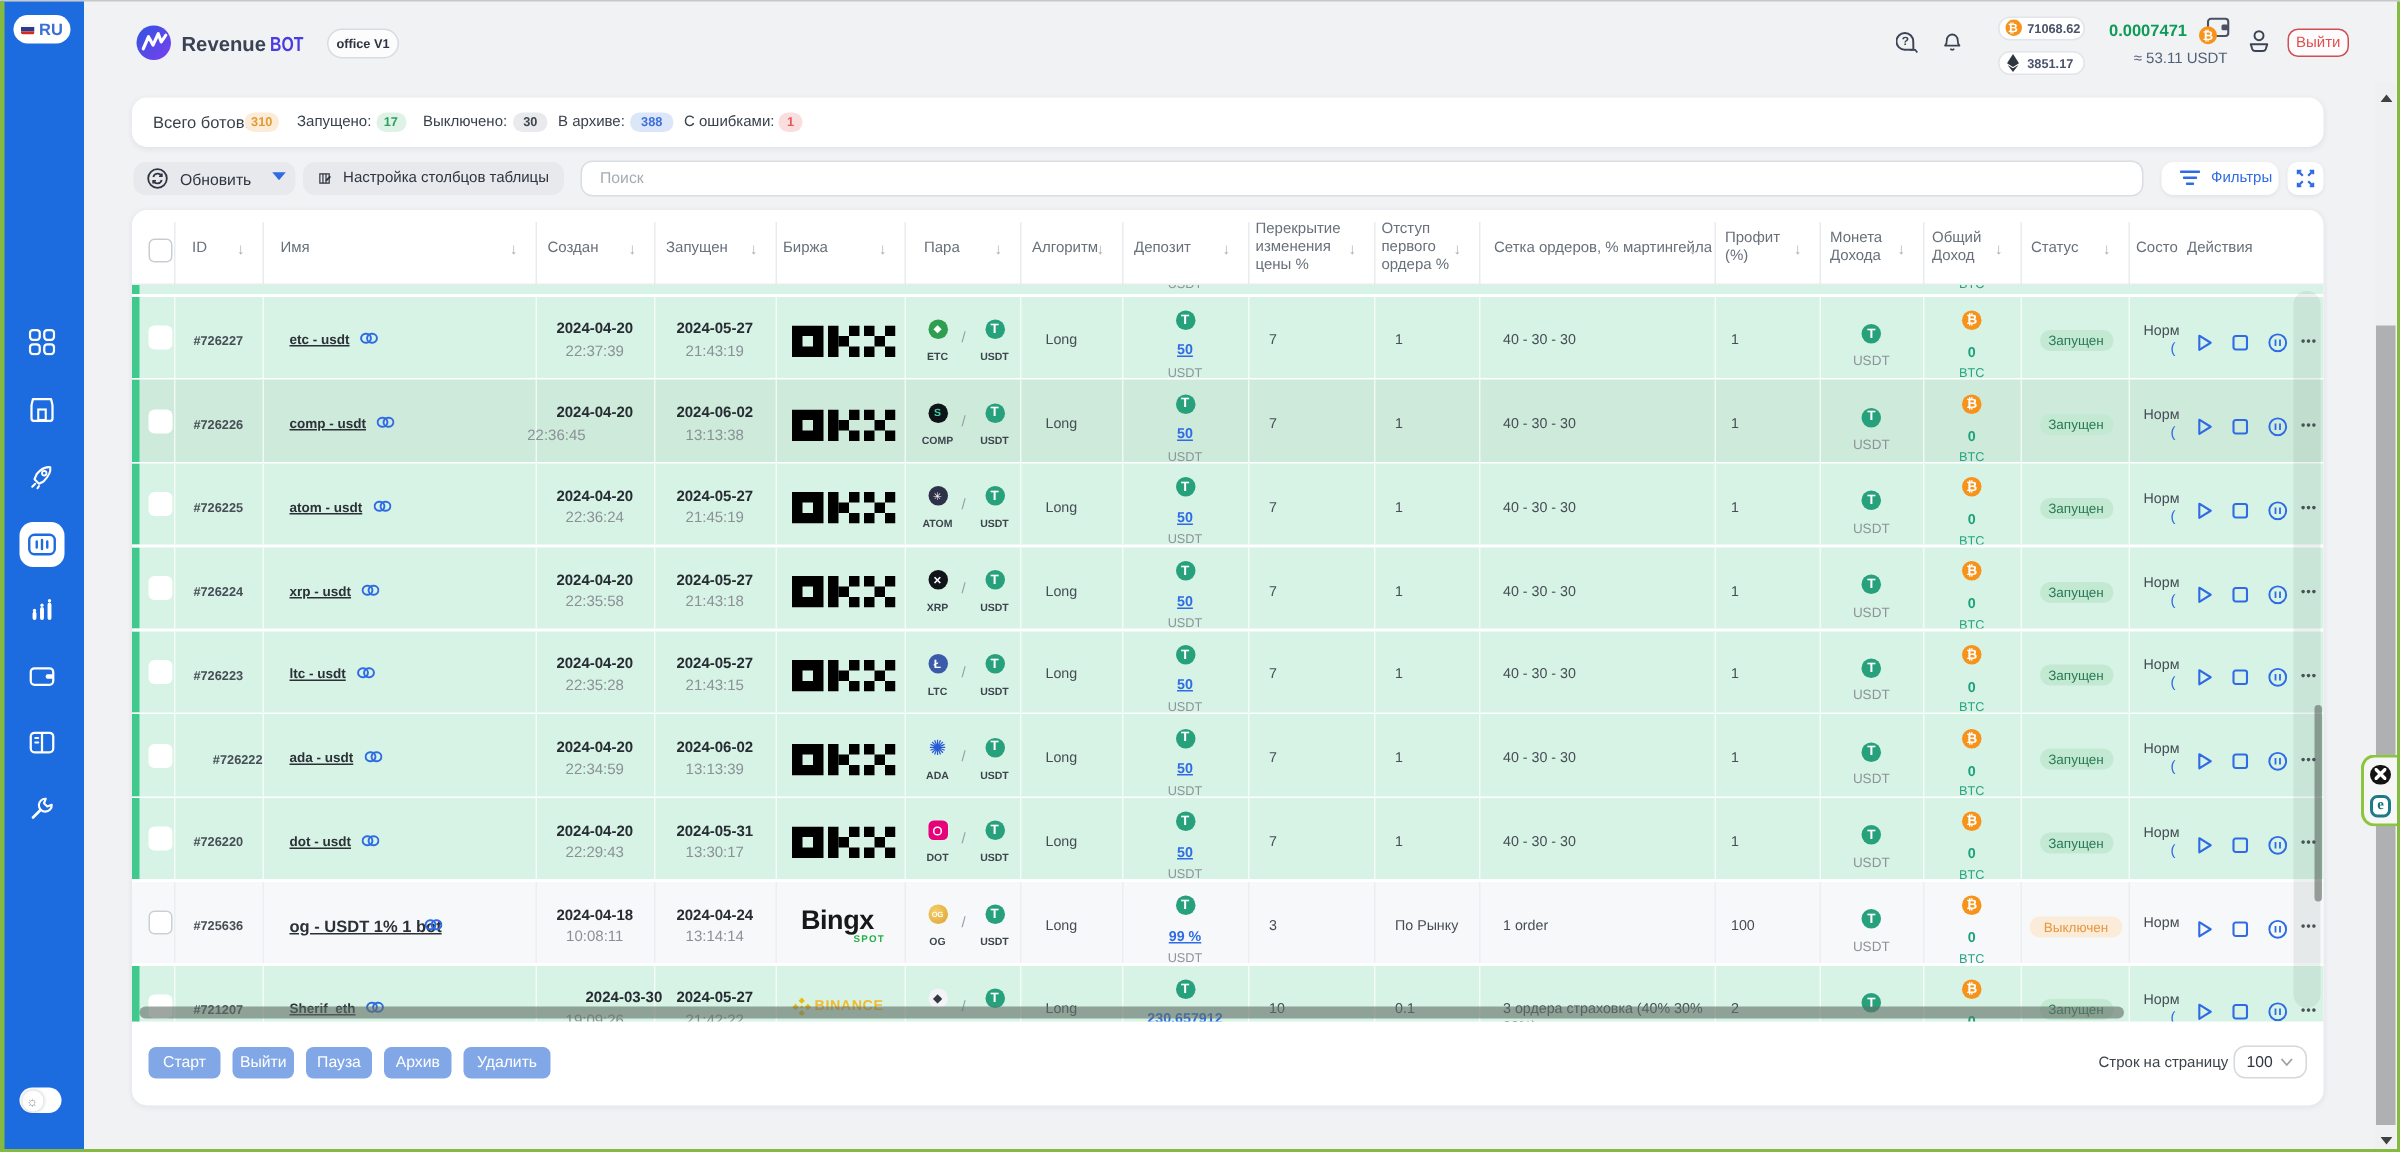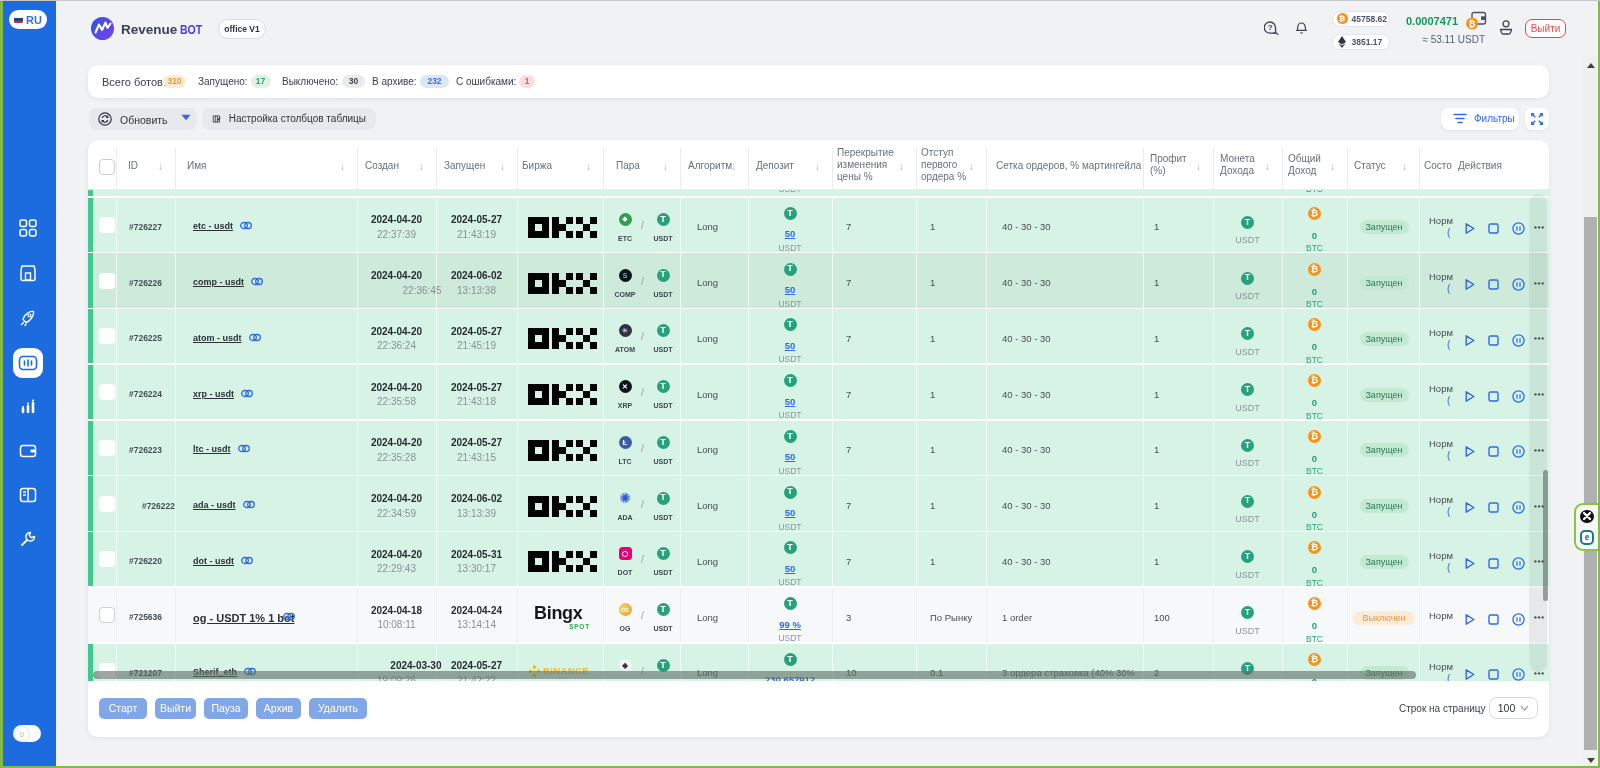--- a/index.html
+++ b/index.html
@@ -100,21 +100,21 @@
 <div style="position:absolute;left:1295px;top:22px;width:13px;height:13px">
       <svg width="13" height="13" viewBox="0 0 13 13" style="">
         <path d="M6.5 1 a3.6 3.6 0 0 1 3.6 3.6 c0 2.5 0.7 3.3 1.2 3.8 H1.7 c.5-.5 1.2-1.3 1.2-3.8 A3.6 3.6 0 0 1 6.5 1 Z" fill="none" stroke="#3d4356" stroke-width="1.2" stroke-linejoin="round"></path>
         <path d="M5.3 10.4 a1.3 1.3 0 0 0 2.4 0" fill="none" stroke="#3d4356" stroke-width="1.1"></path>
       </svg>
     </div>
 <div style="position:absolute;left:1332px;top:10.5px;width:58px;height:16.5px;background:#fff;border:1px solid #e2e4e9;border-radius:9px;display:flex;align-items:center;padding-left:3.5px;gap:4px">
       <div style="width:11px;height:11px;border-radius:50%;background:#f7931a;display:flex;align-items:center;justify-content:center">
         <span style="color:#fff;font-size:8px;font-weight:bold;line-height:1">₿</span>
       </div>
-      <span style="font-size:8.5px;font-weight:bold;color:#49536a">45758.62</span>
+      <span style="font-size:8.5px;font-weight:bold;color:#49536a">71068.62</span>
     </div>
 <div style="position:absolute;left:1332px;top:33.5px;width:58px;height:16.5px;background:#fff;border:1px solid #e2e4e9;border-radius:9px;display:flex;align-items:center;padding-left:3.5px;gap:4px">
       <div style="width:11px;height:12px;display:flex;align-items:center;justify-content:center">
         <svg width="8" height="12" viewBox="0 0 8 12" style="">
           <path d="M4 0 L8 6.1 L4 8.6 L0 6.1 Z" fill="#30363f"></path>
           <path d="M4 9.5 L7.6 7.3 L4 12 L0.4 7.3 Z" fill="#30363f"></path>
         </svg>
       </div>
       <span style="font-size:8.5px;font-weight:bold;color:#49536a">3851.17</span>
     </div>
@@ -137,21 +137,21 @@
 <div style="position:absolute;left:1525px;top:19px;width:41px;height:18.5px;border:1.5px solid #cf4f55;border-radius:7px;display:flex;align-items:center;justify-content:center;font-size:10px;color:#e05252;background:#fdfbfb">Выйти</div>
 <div class="card" style="left:88px;top:64.5px;width:1461px;height:33.5px"></div>
 <div style="position:absolute;left:102px;top:76px;font-size:11px;color:#3a414b;white-space:nowrap">Всего ботов:</div>
 <div style="position:absolute;left:198px;top:76px;font-size:10px;color:#3a414b;white-space:nowrap">Запущено:</div>
 <div style="position:absolute;left:282px;top:76px;font-size:10px;color:#3a414b;white-space:nowrap">Выключено:</div>
 <div style="position:absolute;left:372px;top:76px;font-size:10px;color:#3a414b;white-space:nowrap">В архиве:</div>
 <div style="position:absolute;left:456px;top:76px;font-size:10px;color:#3a414b;white-space:nowrap">С ошибками:</div>
 <div style="position:absolute;left:163px;top:74.5px;width:23px;height:13.5px;background:#fcecd7;color:#df9c33;border-radius:7px;display:flex;align-items:center;justify-content:center;font-size:8.5px;font-weight:bold">310</div>
 <div style="position:absolute;left:250.5px;top:74.5px;width:20px;height:13.5px;background:#def3e6;color:#2f9e63;border-radius:7px;display:flex;align-items:center;justify-content:center;font-size:8.5px;font-weight:bold">17</div>
 <div style="position:absolute;left:342px;top:74.5px;width:23px;height:13.5px;background:#e8eaed;color:#3f464e;border-radius:7px;display:flex;align-items:center;justify-content:center;font-size:8.5px;font-weight:bold">30</div>
-<div style="position:absolute;left:420px;top:74.5px;width:29px;height:13.5px;background:#dbe7f8;color:#3f6fd8;border-radius:7px;display:flex;align-items:center;justify-content:center;font-size:8.5px;font-weight:bold">232</div>
+<div style="position:absolute;left:420px;top:74.5px;width:29px;height:13.5px;background:#dbe7f8;color:#3f6fd8;border-radius:7px;display:flex;align-items:center;justify-content:center;font-size:8.5px;font-weight:bold">388</div>
 <div style="position:absolute;left:519px;top:74.5px;width:16px;height:13.5px;background:#fadede;color:#e05b5b;border-radius:7px;display:flex;align-items:center;justify-content:center;font-size:8.5px;font-weight:bold">1</div>
 <div style="position:absolute;left:89px;top:107.5px;width:108px;height:22.5px;background:#e7e9ed;border-radius:8px">
       <div style="position:absolute;left:9px;top:4.5px">
         <svg width="14" height="14" viewBox="0 0 14 14" style="">
           <circle cx="7" cy="7" r="6.2" fill="none" stroke="#2e3440" stroke-width="1.2"></circle>
           <path d="M4.2 6 a3 3 0 0 1 5.6-0.6 M9.8 8 a3 3 0 0 1-5.6 0.6" fill="none" stroke="#2e3440" stroke-width="1.2"></path>
           <path d="M9.9 3.6 v1.9 h-1.9 M4.1 10.4 v-1.9 h1.9" fill="none" stroke="#2e3440" stroke-width="1.1"></path>
         </svg>
       </div>
       <div style="position:absolute;left:31px;top:6px;font-size:10.5px;color:#2e3440">Обновить</div>
@@ -160,20 +160,23 @@
           <path d="M0.5 0.8 L5 6.2 L9.5 0.8 Z" fill="#2e6be5"></path>
         </svg>
       </div>
     </div>
 <div style="position:absolute;left:202px;top:107.5px;width:174px;height:22.5px;background:#e7e9ed;border-radius:8px;display:flex;align-items:center;padding:0 10px;gap:8px">
       <svg width="14" height="14" viewBox="0 0 14 14" style="">
         <path d="M2 2 h10 v10 h-10 Z M5.3 2 v10 M8.6 2 v10" fill="none" stroke="#2e3440" stroke-width="1.3"></path>
         <path d="M8 8.5 L12.5 4 L14 5.5 L9.5 10 Z" fill="#2e3440"></path>
       </svg>
       <span style="font-size:10px;color:#2e3440;white-space:nowrap">Настройка столбцов таблицы</span>
+    </div>
+<div style="position:absolute;left:387px;top:106.5px;width:1042px;height:24.5px;background:#fff;border:1px solid #dadde2;border-radius:8px;display:flex;align-items:center;padding:0 12px">
+      <span style="font-size:10.5px;color:#a6abb2">Поиск</span>
     </div>
 <div style="position:absolute;left:1441px;top:107.5px;width:78px;height:22.5px;background:#fff;border-radius:8px;box-shadow:0 1px 3px rgba(30,40,60,.08);display:flex;align-items:center;padding-left:12px;gap:7px">
       <svg width="14" height="11" viewBox="0 0 14 11" style="">
         <path d="M1 1.5 h12 M3 5.5 h8 M5 9.5 h4" stroke="#2e6be5" stroke-width="1.6" stroke-linecap="round"></path>
       </svg>
       <span style="font-size:10px;color:#2e6be5">Фильтры</span>
     </div>
 <div style="position:absolute;left:1525px;top:107.5px;width:24px;height:22.5px;background:#fff;border-radius:7px;box-shadow:0 1px 3px rgba(30,40,60,.08);display:flex;align-items:center;justify-content:center">
       <svg width="12" height="12" viewBox="0 0 12 12" style="">
         <path d="M0.8 3.2 L0.8 0.8 L3.2 0.8 M8.8 0.8 L11.2 0.8 L11.2 3.2 M11.2 8.8 L11.2 11.2 L8.8 11.2 M3.2 11.2 L0.8 11.2 L0.8 8.8" fill="none" stroke="#2e6be5" stroke-width="1.5"></path>
@@ -368,21 +371,21 @@
         <div class="ck" style="left:11px;top:19.125px;"></div>
         <div style="position:absolute;left:28px;top:24.125px;width:59px;text-align:center;font-size:8.5px;font-weight:bold;color:#474e56">#726226</div>
         <div style="position:absolute;left:105px;top:23.625px;font-size:9px;font-weight:bold;color:#2b3137;text-decoration:underline;white-space:nowrap">comp - usdt</div>
         <div style="position:absolute;left:163px;top:23.625px">
           <svg width="12" height="9" viewBox="0 0 12 9" style="">
             <rect x="0.7" y="1.5" width="6.6" height="6" rx="3" fill="none" stroke="#2e6be5" stroke-width="1.3"></rect>
             <rect x="4.7" y="1.5" width="6.6" height="6" rx="3" fill="none" stroke="#2e6be5" stroke-width="1.3"></rect>
           </svg>
         </div>
         <div style="position:absolute;left:263.5px;top:16.625px;width:90px;text-align:center;font-size:10px;font-weight:bold;color:#272c33">2024-04-20</div>
-        <div style="position:absolute;left:263.5px;top:31.125px;width:90px;text-align:right;font-size:10px;color:#8a9096">22:36:45</div>
+        <div style="position:absolute;left:263.5px;top:31.125px;width:90px;text-align:left;font-size:10px;color:#8a9096">22:36:45</div>
         <div style="position:absolute;left:343.5px;top:16.625px;width:90px;text-align:center;font-size:10px;font-weight:bold;color:#272c33">2024-06-02</div>
         <div style="position:absolute;left:343.5px;top:31.125px;width:90px;text-align:center;font-size:10px;color:#8a9096">13:13:38</div>
         <div style="position:absolute;left:439.5px;top:19.125px">
           <svg width="69" height="21" viewBox="0 0 69 21" style="">
             <path d="M0 0h21v21h-21z M7 7h7v7h-7z" fill-rule="evenodd" fill="#000"></path>
             <rect x="24" y="0" width="7" height="21" fill="#000"></rect>
             <rect x="31" y="7" width="7" height="7" fill="#000"></rect>
             <rect x="38" y="0" width="7" height="7" fill="#000"></rect>
             <rect x="38" y="14" width="7" height="7" fill="#000"></rect>
             <rect x="48" y="0" width="7" height="7" fill="#000"></rect>

